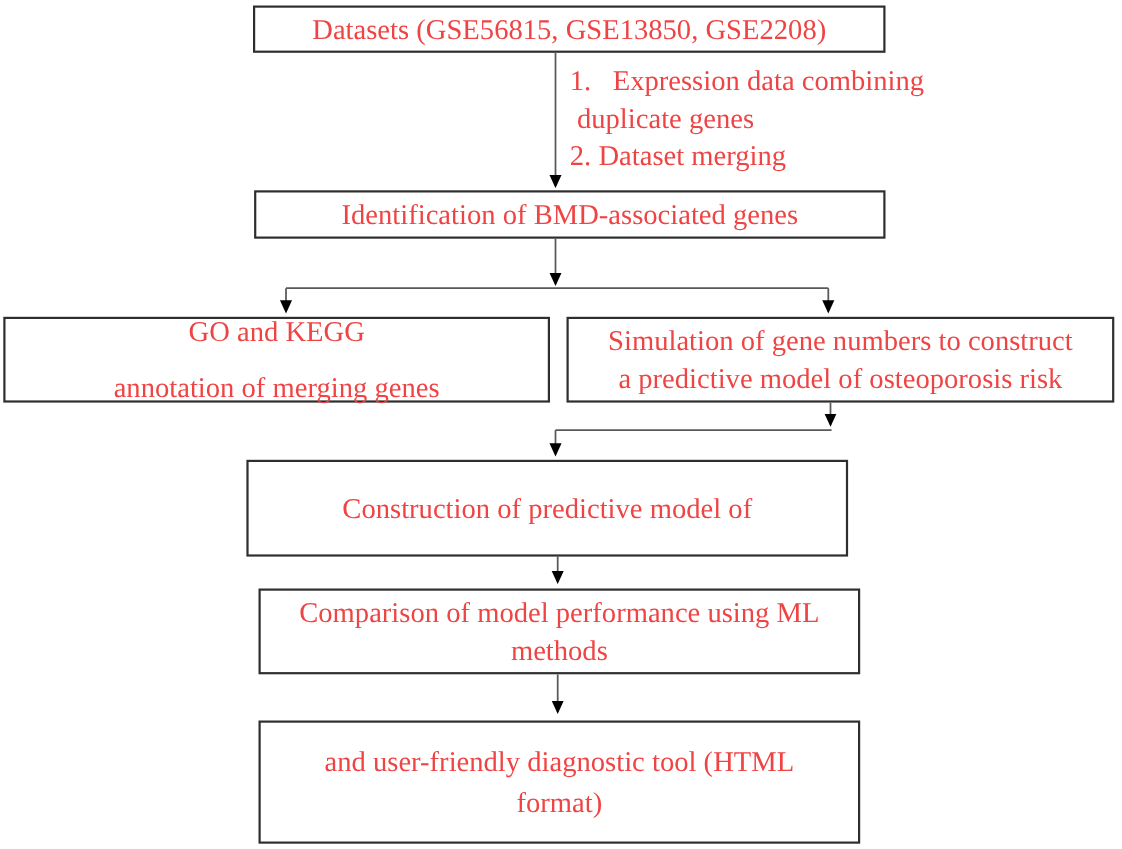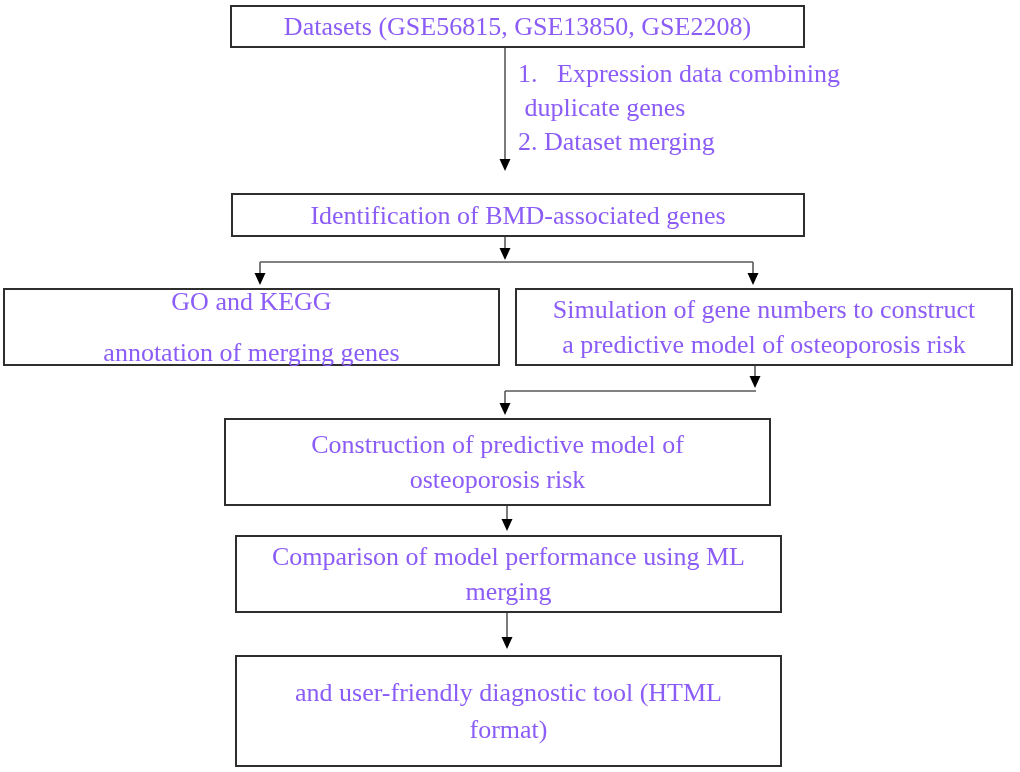--- a/index.html
+++ b/index.html
@@ -2,21 +2,21 @@
 <html><head>
 <meta charset="utf-8">
 <style>
   html, body { margin: 0; padding: 0; background: #ffffff; }
   .canvas {
     position: relative;
     width: 1020px;
     height: 772px;
     background: #ffffff;
     font-family: "Liberation Serif", "DejaVu Serif", serif;
-    color: #8b5cf6;
+    color: #ef4444;
     overflow: hidden;
   }
   .connector-layer {
     position: absolute;
     left: 0; top: 0;
     width: 1020px; height: 772px;
   }
   .box {
     position: absolute;
     box-sizing: border-box;
@@ -26,21 +26,21 @@
     flex-direction: column;
     align-items: center;
     justify-content: center;
     text-align: center;
     font-size: 26px;
     line-height: 35px;
   }
   .box .line { white-space: nowrap; }
 
   .b-datasets       { left: 230px; top: 5px;   width: 575px; height: 43px; }
-  .b-identification { left: 231px; top: 173px; width: 574px; height: 44px; margin-top: 20px; }
+  .b-identification { left: 231px; top: 173px; width: 574px; height: 44px; }
   .b-gokegg         { left: 3px;   top: 288px; width: 497px; height: 78px; gap: 16px; }
   .b-simulation     { left: 515px; top: 288px; width: 498px; height: 78px; }
   .b-construction   { left: 224px; top: 418px; width: 547px; height: 88px; align-items: center; }
   .b-comparison     { left: 235px; top: 535px; width: 547px; height: 78px; }
   .b-implementation { left: 235px; top: 655px; width: 547px; height: 112px; line-height: 37px; }
 
   .annotation {
     position: absolute;
     left: 518px;
     top: 57px;
@@ -98,26 +98,25 @@
     <div class="line">annotation of merging genes</div>
   </div>
 
   <div class="box b-simulation">
     <div class="line">Simulation of gene numbers to construct</div>
     <div class="line">a predictive model of osteoporosis risk</div>
   </div>
 
   <div class="box b-construction">
     <div class="line">Construction of predictive model of</div>
-    <div class="line">osteoporosis risk</div>
   </div>
 
   <div class="box b-comparison">
     <div class="line">Comparison of model performance using ML</div>
-    <div class="line">merging</div>
+    <div class="line">methods</div>
   </div>
 
   <div class="box b-implementation">
     <div class="line">and user-friendly diagnostic tool (HTML</div>
     <div class="line">format)</div>
   </div>
 
 </div>
 
 </body></html>

